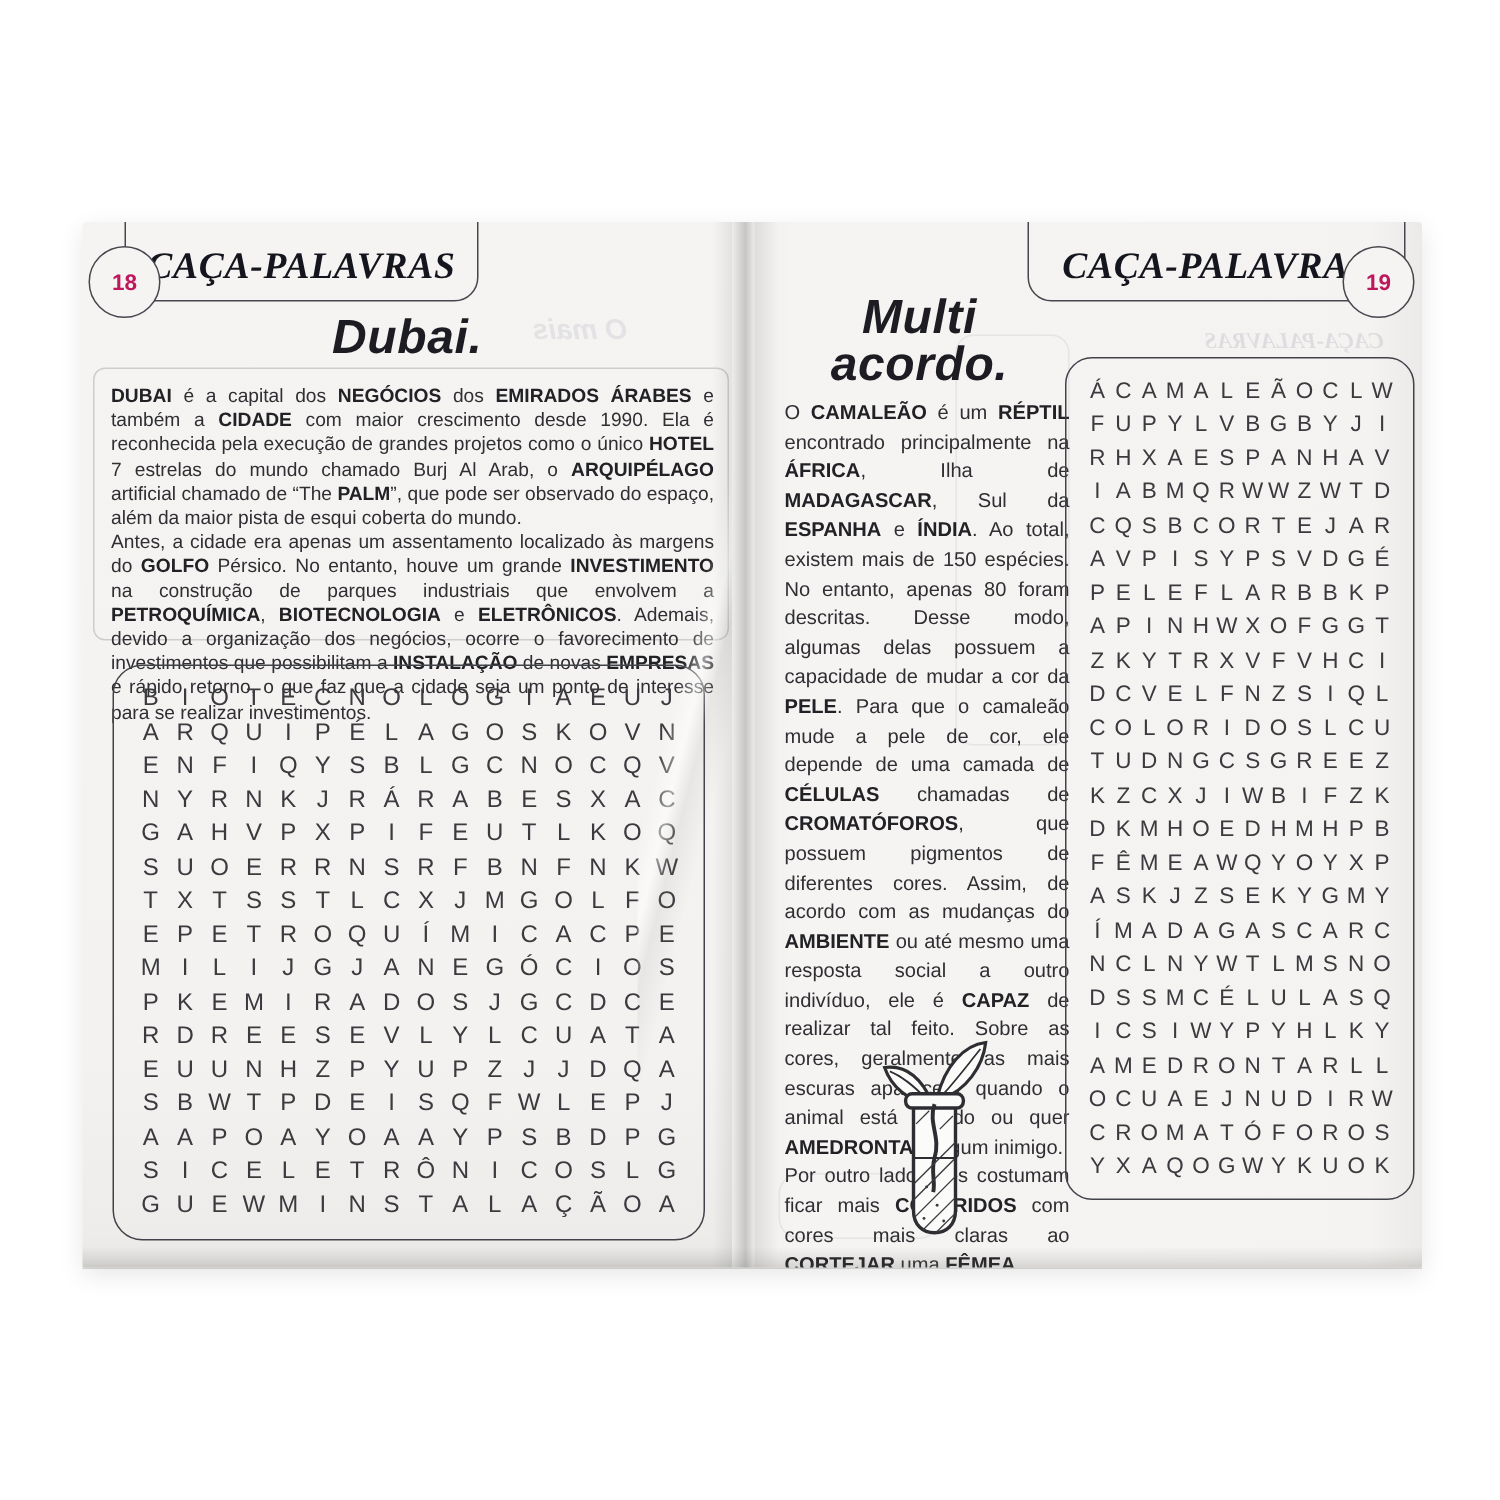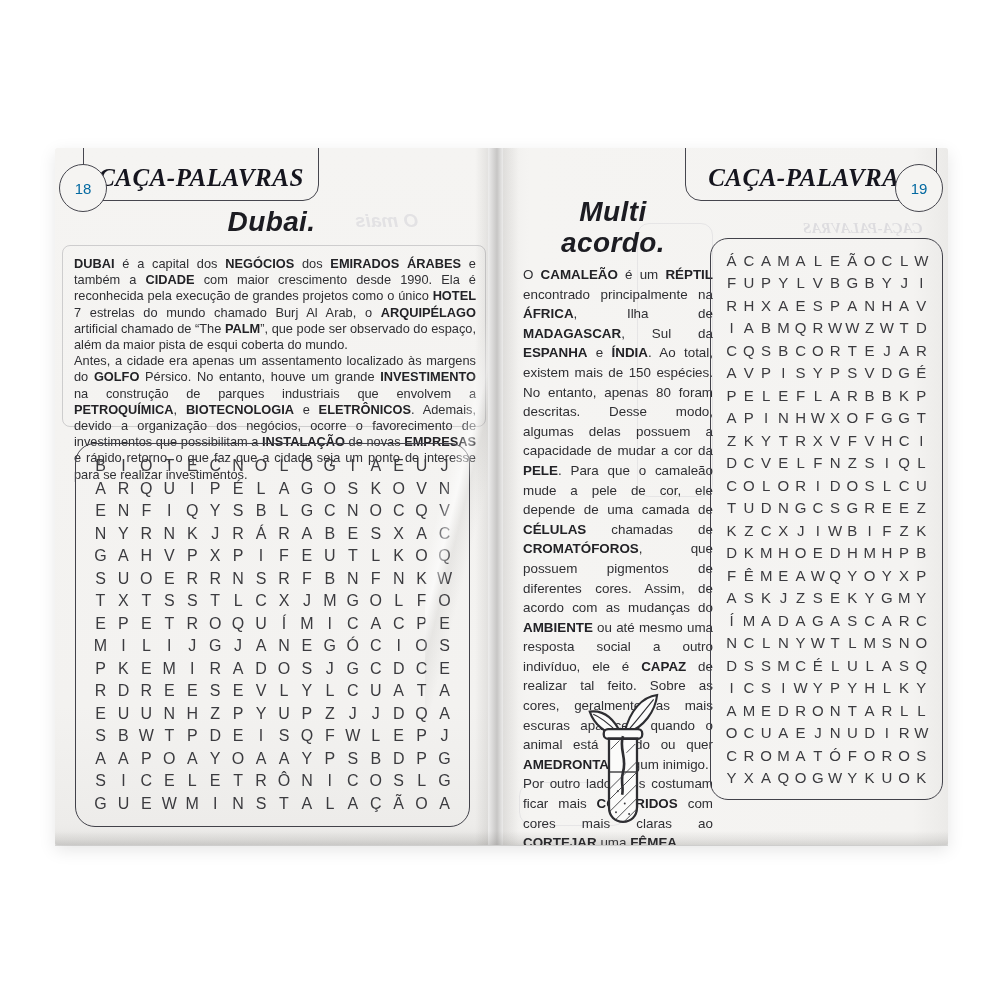--- a/index.html
+++ b/index.html
@@ -21,25 +21,25 @@
   
   .banner{position:absolute;top:-18px;height:71px;border:1.6px solid #46464e;border-radius:16px;
         display:flex;align-items:flex-end;justify-content:center;padding-bottom:8px;box-sizing:border-box;
         background:transparent;}
   .banner-text{font-family:"Liberation Serif",serif;font-style:italic;font-weight:700;
         font-size:25px;letter-spacing:0.5px;color:#15151e;white-space:nowrap;}
   .banner-left{left:28px;width:236px;}
   .banner-right{left:182px;width:252px;}
   .pagenum{position:absolute;top:16px;width:46px;height:46px;border:1.4px solid #46464e;border-radius:50%;
         background:#f5f4f2;display:flex;align-items:center;justify-content:center;
-        font-weight:400;font-size:15px;color:#0369a1;}
+        font-weight:700;font-size:15px;color:#be185d;}
   .pagenum-left{left:4px;}
   .pagenum-right{left:392px;}
   
-  .puzzle-title{position:absolute;margin:0;font-style:italic;font-weight:700;font-size:28px;
+  .puzzle-title{position:absolute;margin:0;font-style:italic;font-weight:700;font-size:32px;
         letter-spacing:0.4px;color:#1c1c22;text-align:center;}
   .title-left{left:0;top:58px;width:433px;}
   .title-right{left:10px;top:48px;width:200px;line-height:31px;}
   
   .intro-box{position:absolute;left:7px;top:97px;width:424px;height:182px;box-sizing:border-box;
         border:1px solid rgba(125,125,130,0.32);border-radius:8px;padding:10px 9px 8px 11px;}
   .intro{margin:0;font-size:12.8px;line-height:16.2px;text-align:justify;color:#2f2f33;}
   .intro .kw{font-weight:700;color:#222226;}
   
   .intro-col{position:absolute;left:20px;top:117px;width:190px;}

